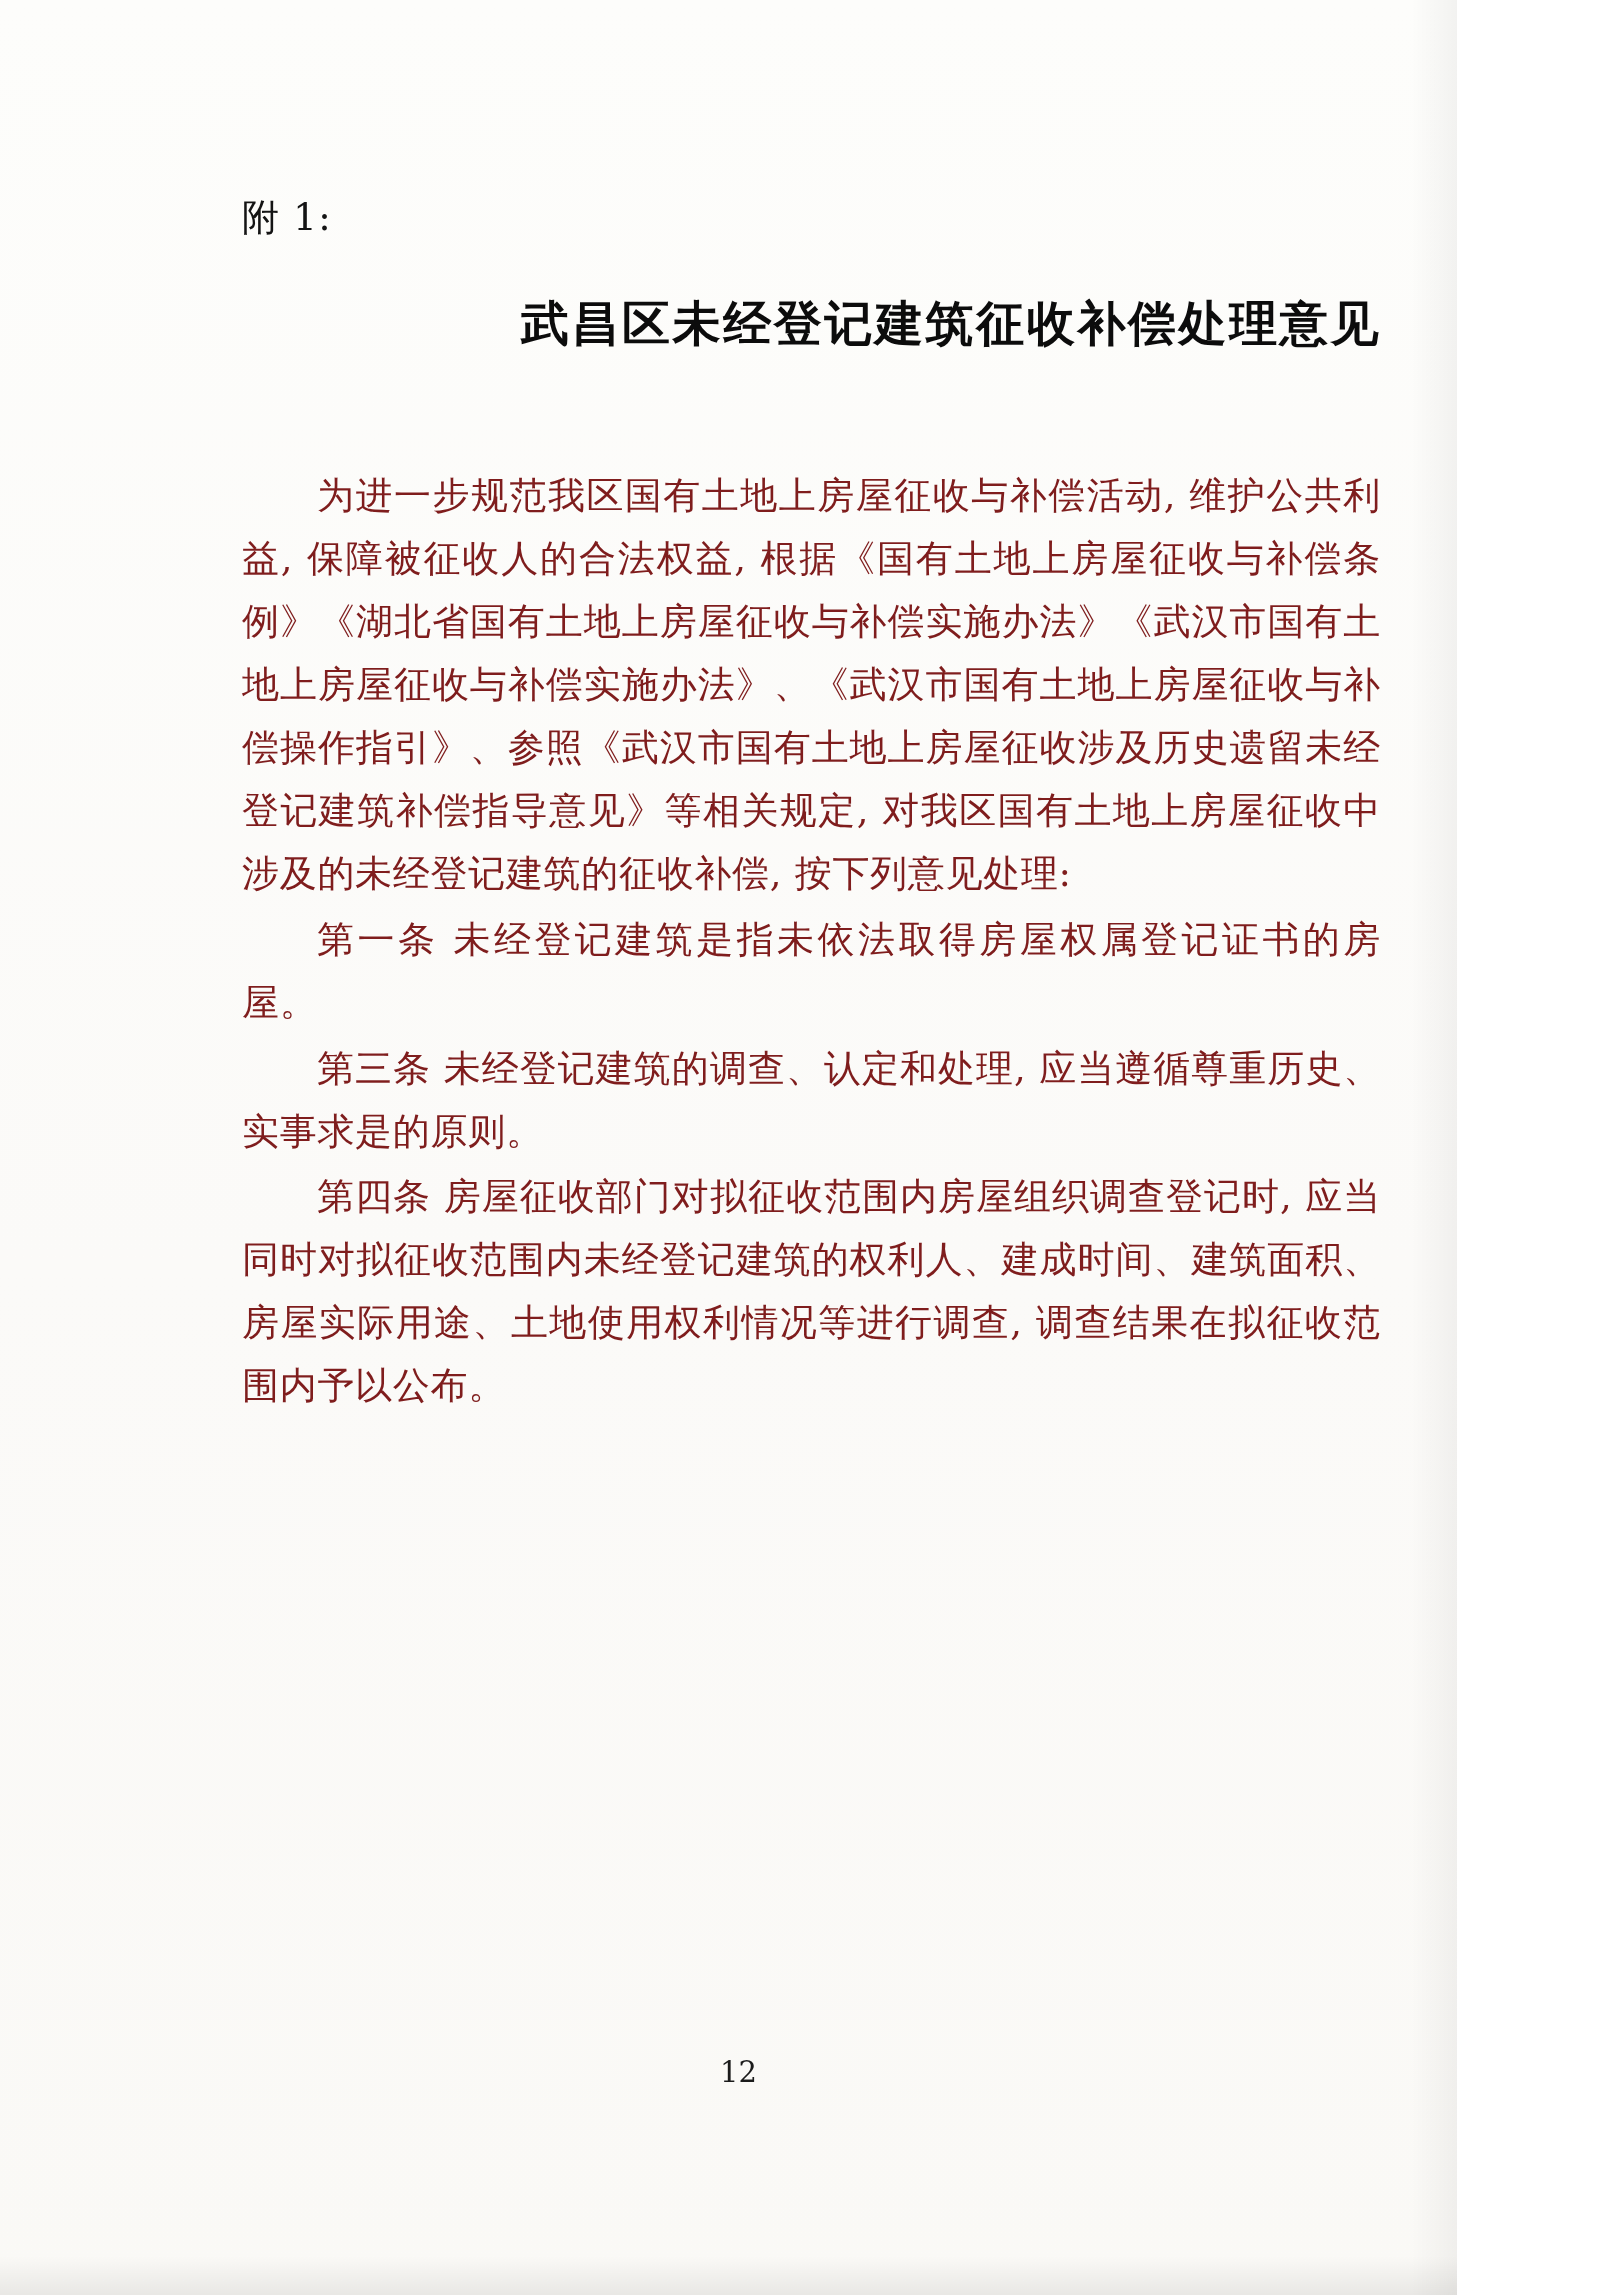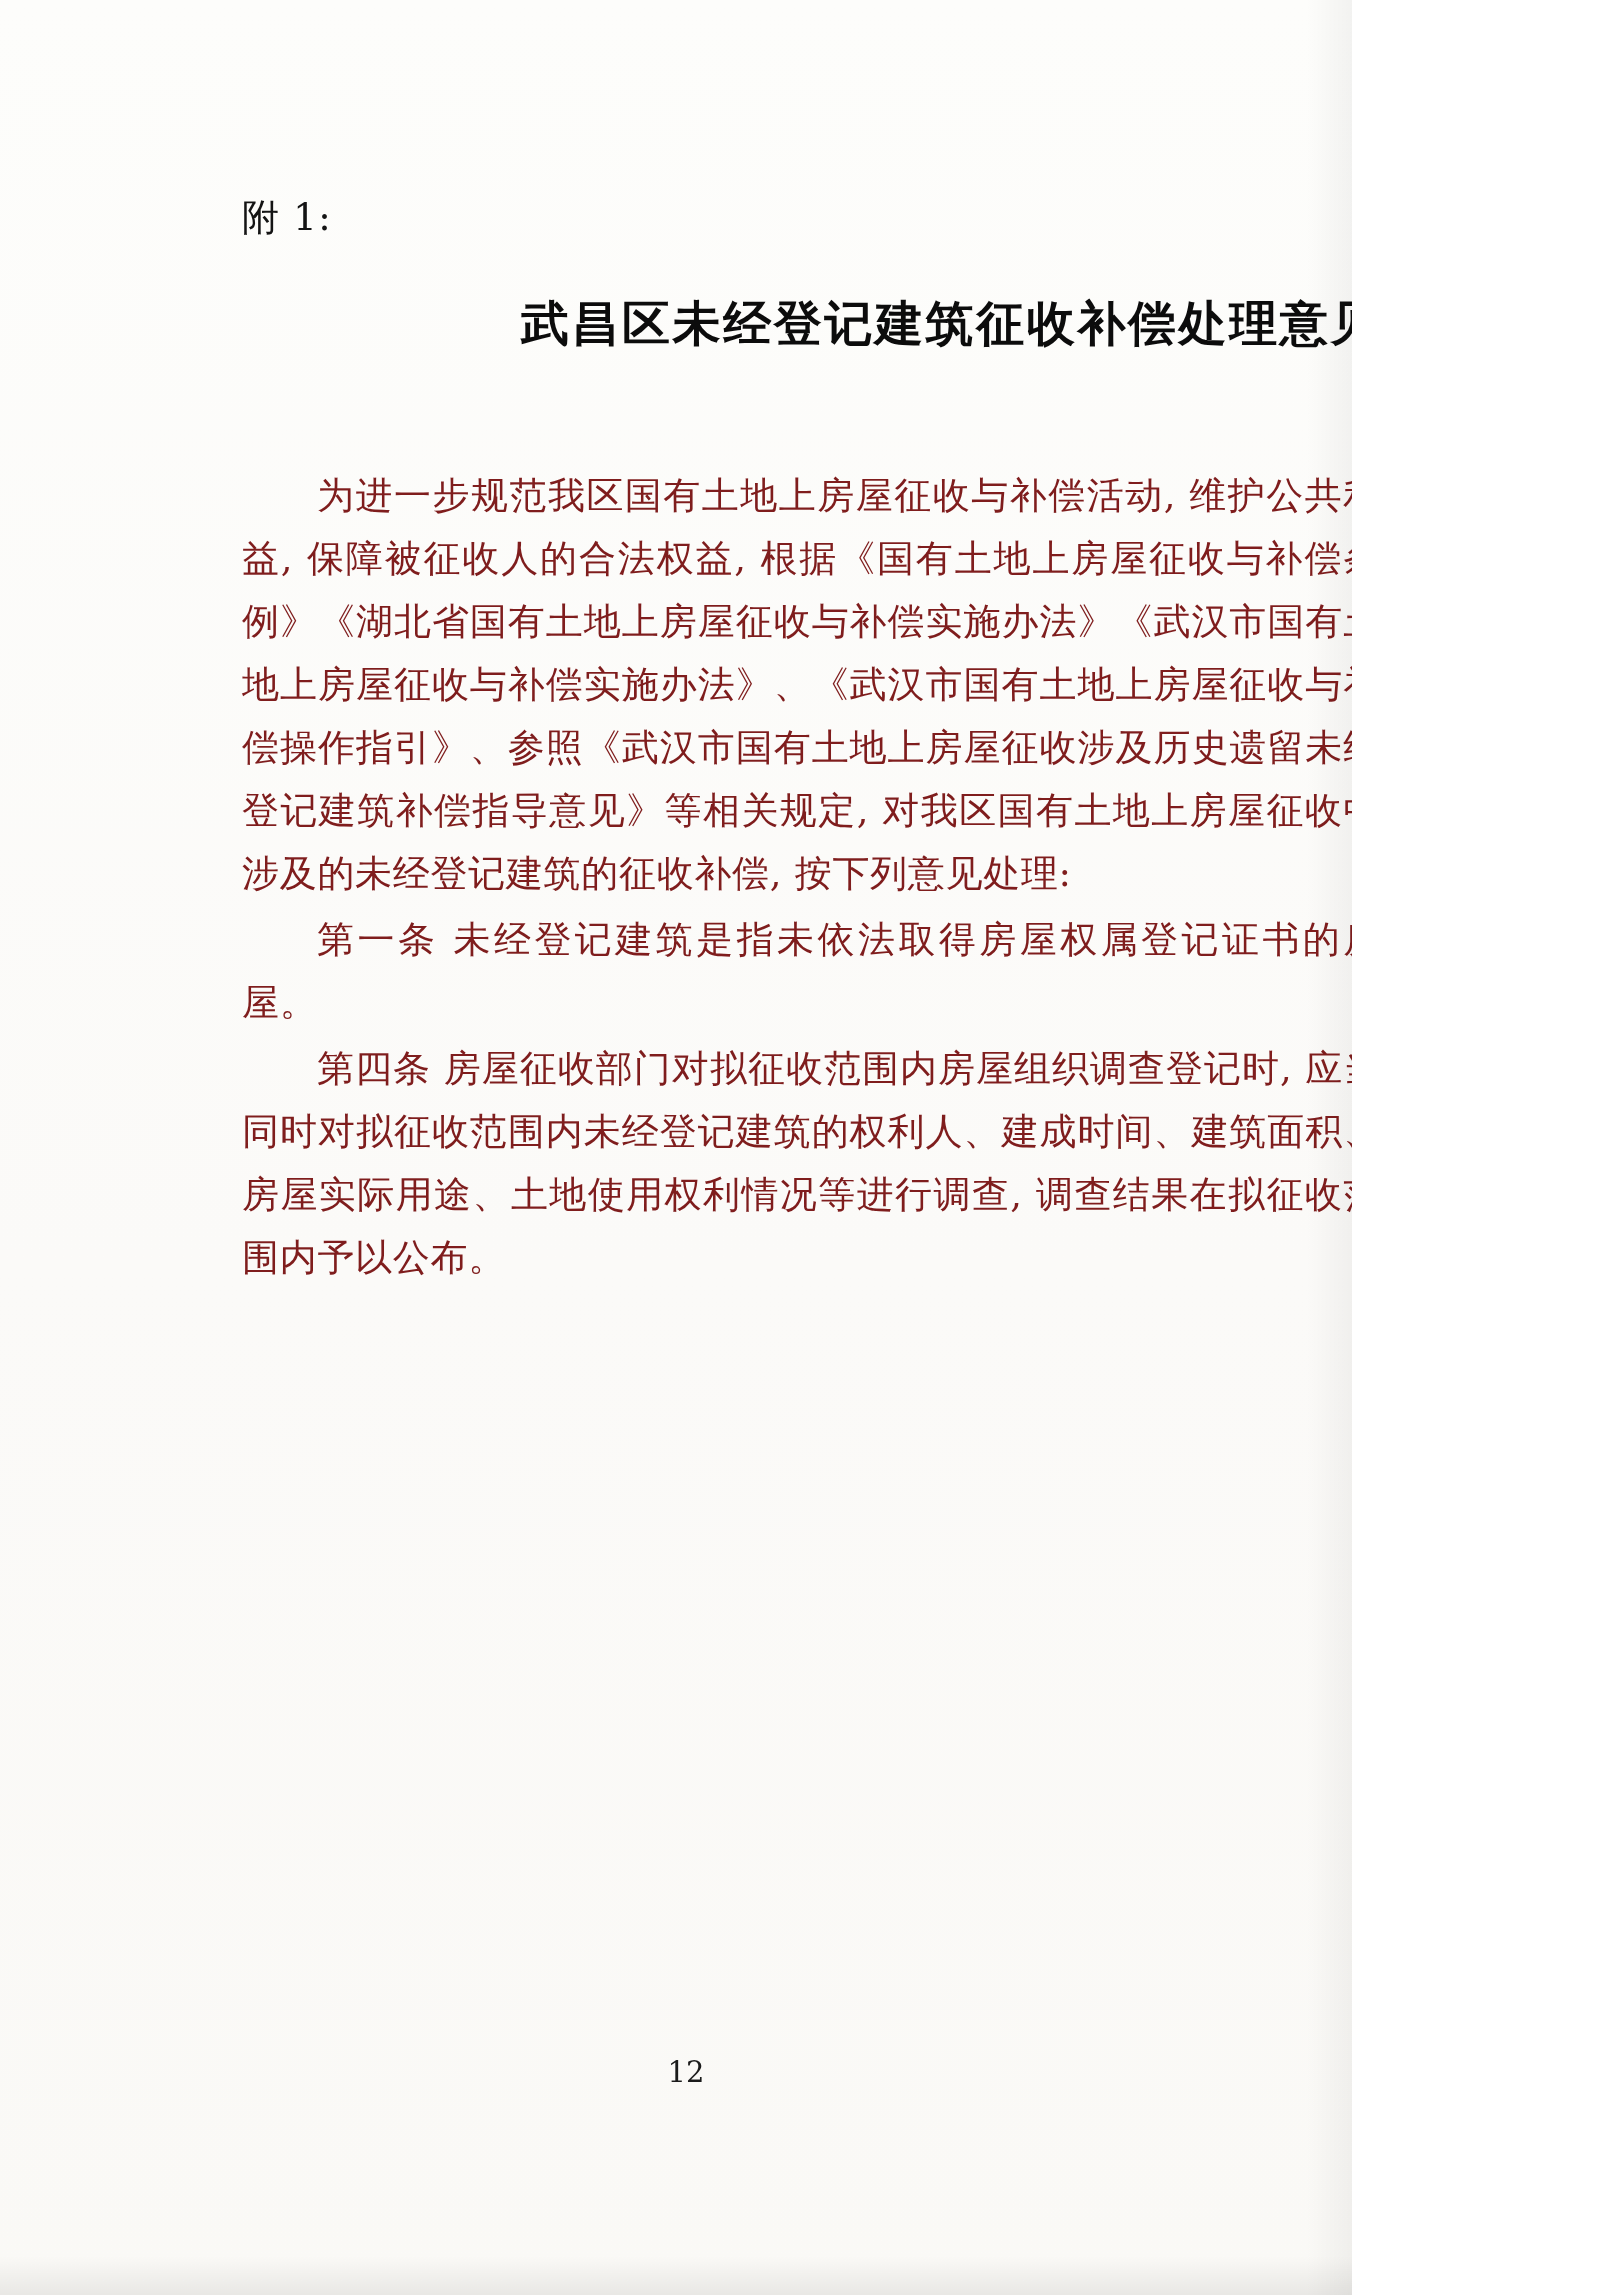--- a/index.html
+++ b/index.html
@@ -2,21 +2,21 @@
 <html style="font-size:10.5px"><head>
 <meta charset="utf-8">
 <style>
   html, body {
     margin: 0;
     padding: 0;
     background: #ffffff;
   }
   .page {
     position: relative;
-    width: 1352px;
+    width: 1457px;
     height: 2295px;
     background: #fdfcfa;
     font-family: "DejaVu Serif", "Liberation Serif", serif;
     color: #1b1b1b;
     overflow: hidden;
   }
   .paper-tint {
     position: absolute;
     inset: 0;
     background: linear-gradient(180deg, #fdfdfb 0%, #fbfaf8 55%, #faf9f6 100%);
@@ -95,20 +95,21 @@
 
     <div class="attachment-label">附 1:</div>
 
     <h1 class="doc-title">武昌区未经登记建筑征收补偿处理意见</h1>
 
     <p class="para">为进一步规范我区国有土地上房屋征收与补偿活动, 维护公共利益, 保障被征收人的合法权益, 根据《国有土地上房屋征收与补偿条例》《湖北省国有土地上房屋征收与补偿实施办法》《武汉市国有土地上房屋征收与补偿实施办法》、《武汉市国有土地上房屋征收与补偿操作指引》、参照《武汉市国有土地上房屋征收涉及历史遗留未经登记建筑补偿指导意见》等相关规定, 对我区国有土地上房屋征收中涉及的未经登记建筑的征收补偿, 按下列意见处理:</p>
 
     <p class="para">第一条 未经登记建筑是指未依法取得房屋权属登记证书的房屋。</p>
 
 
+    <p class="para">第三条 未经登记建筑的调查、认定和处理, 应当遵循尊重历史、实事求是的原则。</p>
 
     <p class="para">第四条 房屋征收部门对拟征收范围内房屋组织调查登记时, 应当同时对拟征收范围内未经登记建筑的权利人、建成时间、建筑面积、房屋实际用途、土地使用权利情况等进行调查, 调查结果在拟征收范围内予以公布。</p>
 
   </div>
 
   <div class="page-number">12</div>
 
   <div class="edge-shadow"></div>
   <div class="bottom-shadow"></div>
 </div>

